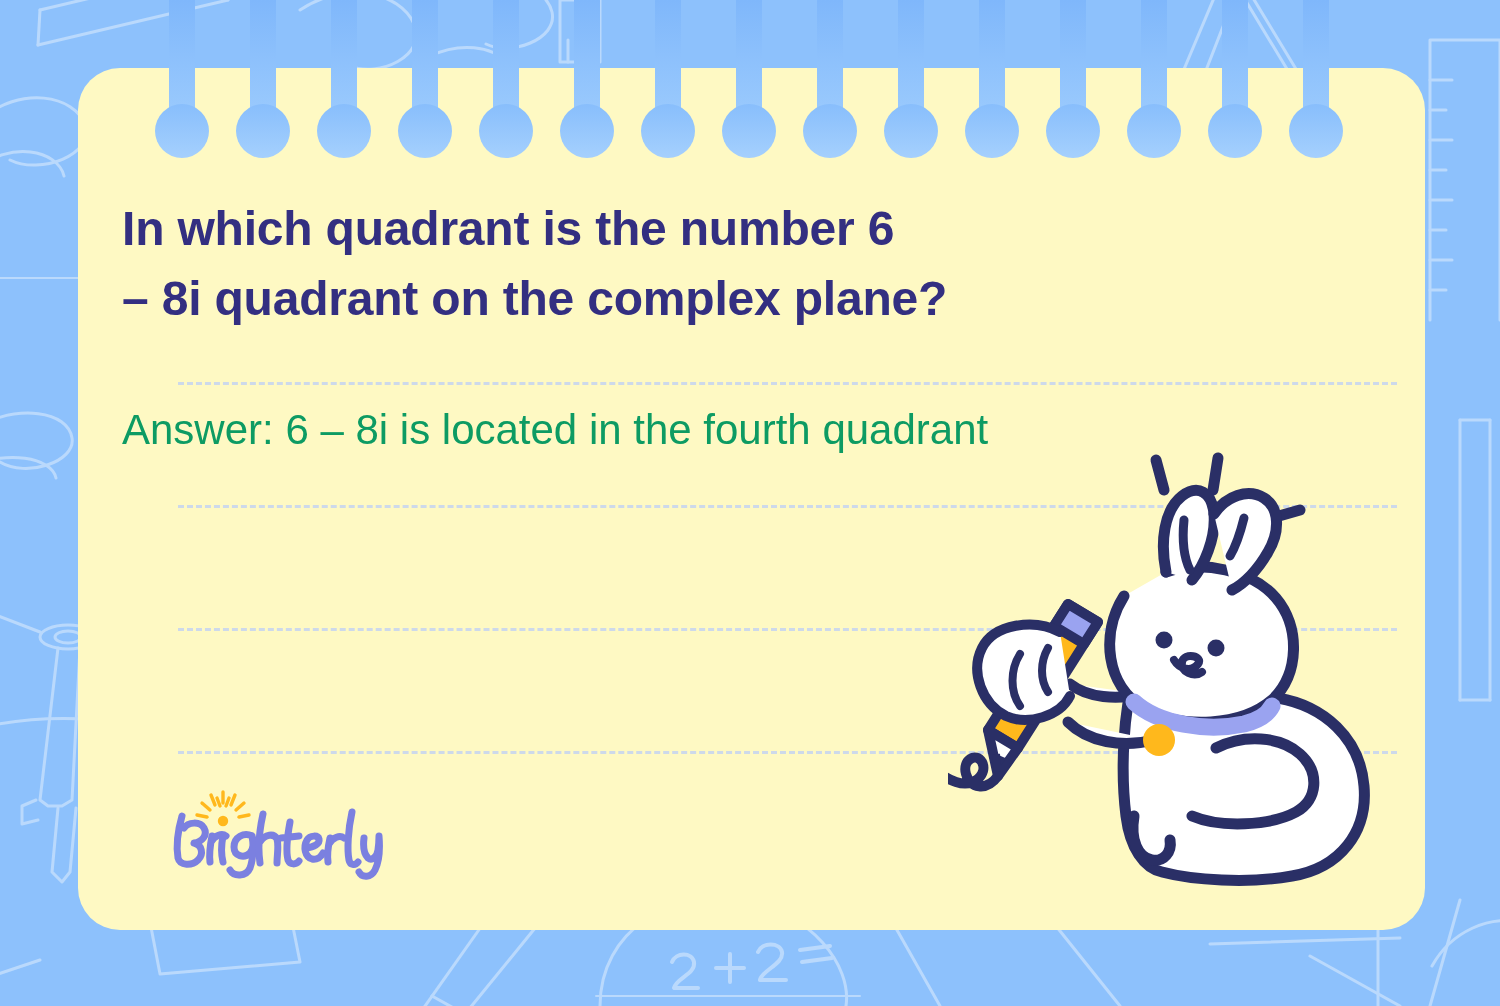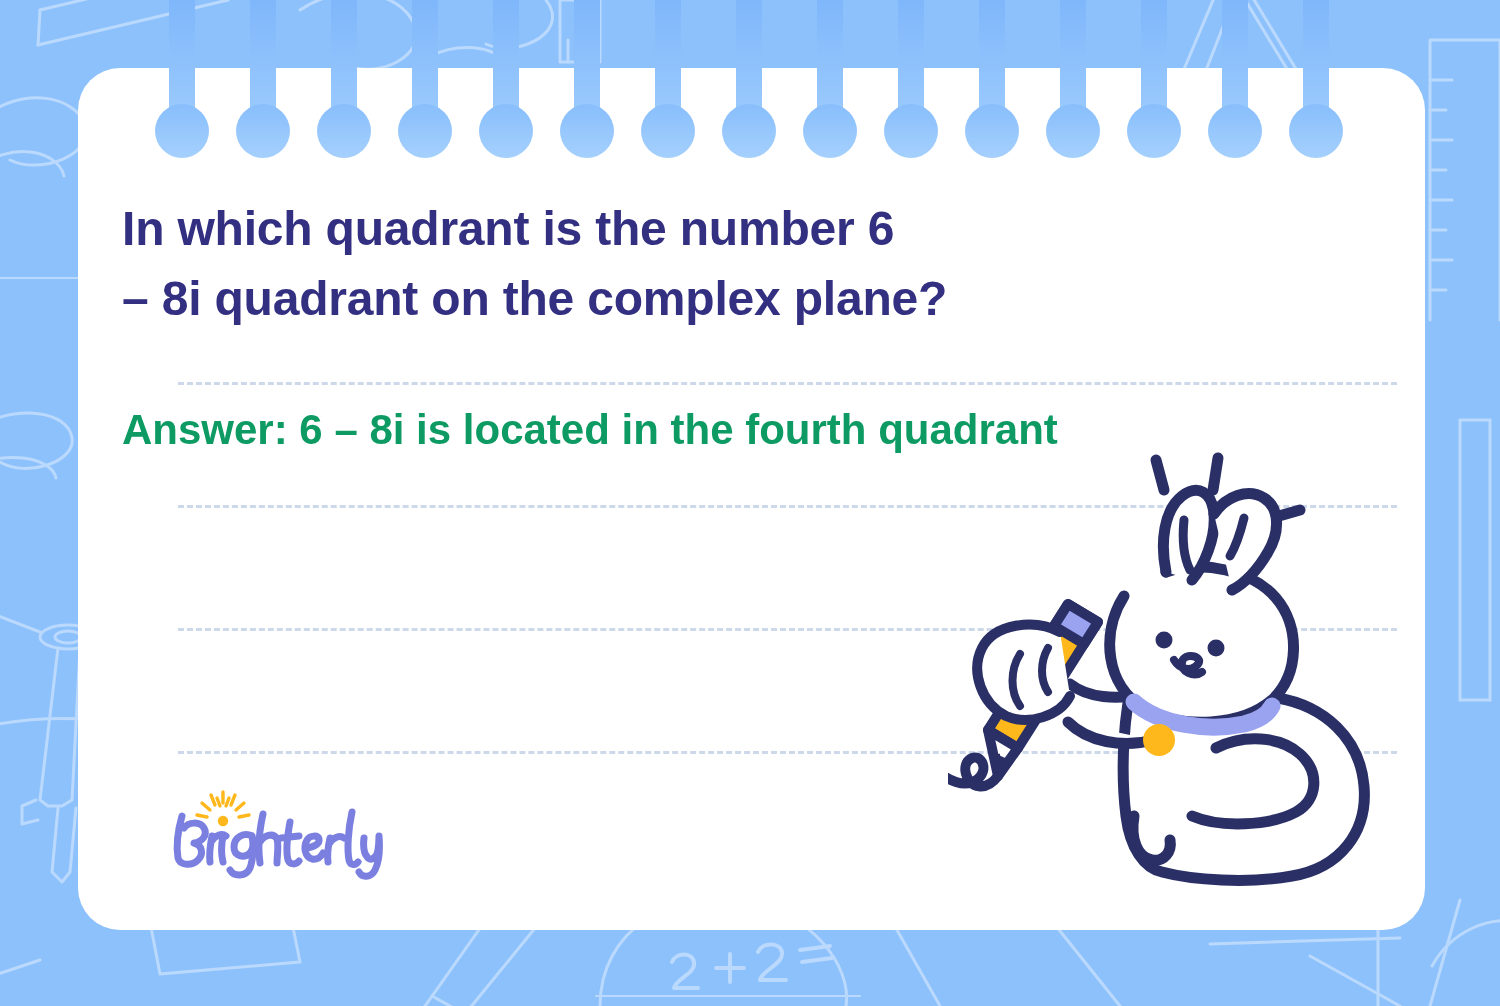--- a/index.html
+++ b/index.html
@@ -30,21 +30,21 @@
     pointer-events: none;
   }
 
   
   #card {
     position: absolute;
     left: 78px;
     top: 68px;
     width: 1347px;
     height: 862px;
-    background: #ffffff;
+    background: #fef9c3;
     border-radius: 42px;
     overflow: hidden;
   }
 
   
   #binding {
     position: absolute;
     left: 0; top: 0;
     width: 1500px;
     height: 200px;
@@ -94,21 +94,21 @@
     line-height: 1.45;
     color: #332f81;
     letter-spacing: -0.2px;
   }
   #answer {
     position: absolute;
     left: 44px;
     top: 337px;
     width: 1250px;
     font-size: 42px;
-    font-weight: bold;
+    font-weight: normal;
     line-height: 1.2;
     color: #0d9b63;
   }
 
   
   #logo {
     position: absolute;
     left: 90px;
     top: 722px;
     width: 220px;

